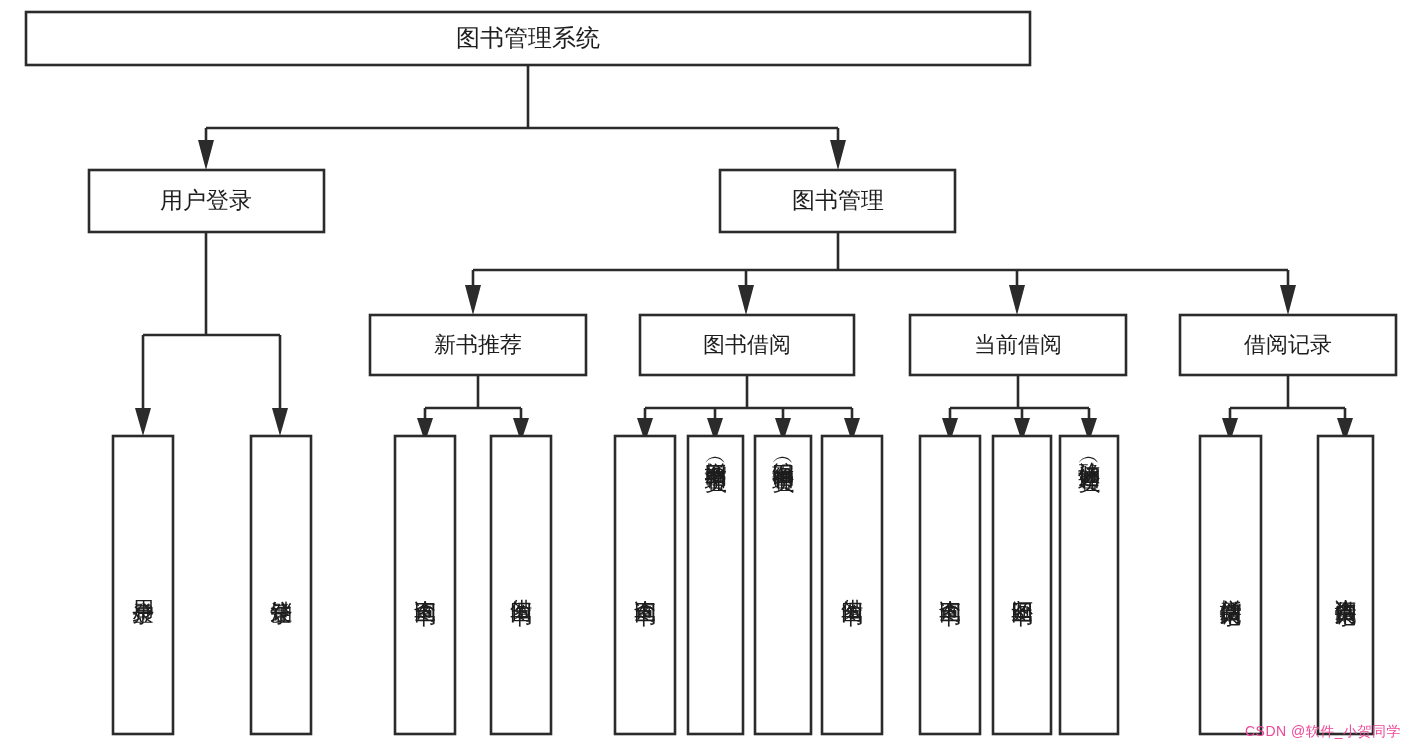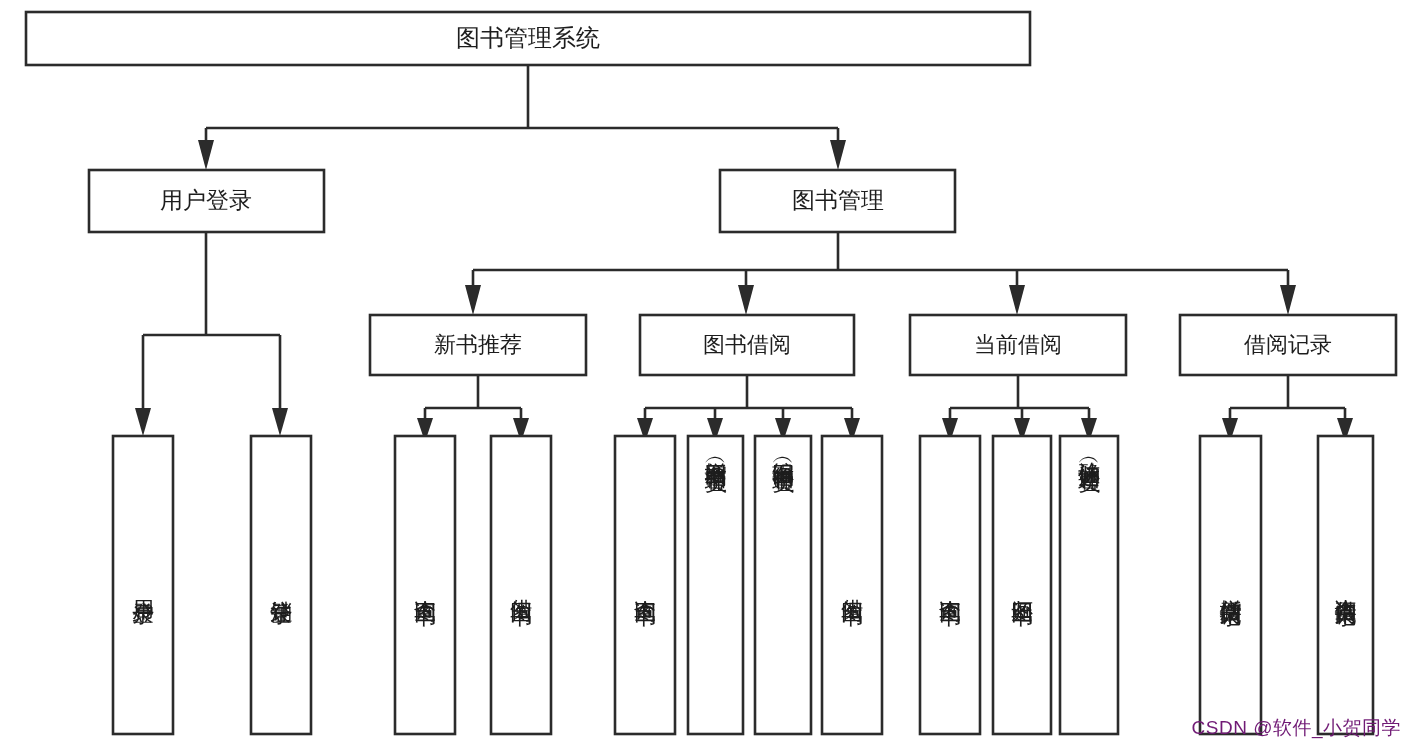--- a/index.html
+++ b/index.html
@@ -65,22 +65,22 @@
     justify-content: center;
     text-align: center;
     white-space: nowrap;
     pointer-events: none;
   }
   .watermark {
     position: absolute;
     right: 12px;
     bottom: 6px;
     font-family: "Liberation Sans", "DejaVu Sans", sans-serif;
-    font-size: 19px;
-    color: #701a75;
+    font-size: 14px;
+    color: #ec4899;
     letter-spacing: 0.5px;
     white-space: nowrap;
   }
 </style>
 </head>
 <body>
 
 <div id="diagram-root">
 
   <svg id="tree-svg" viewBox="0 0 1405 747" xmlns="http://www.w3.org/2000/svg">

